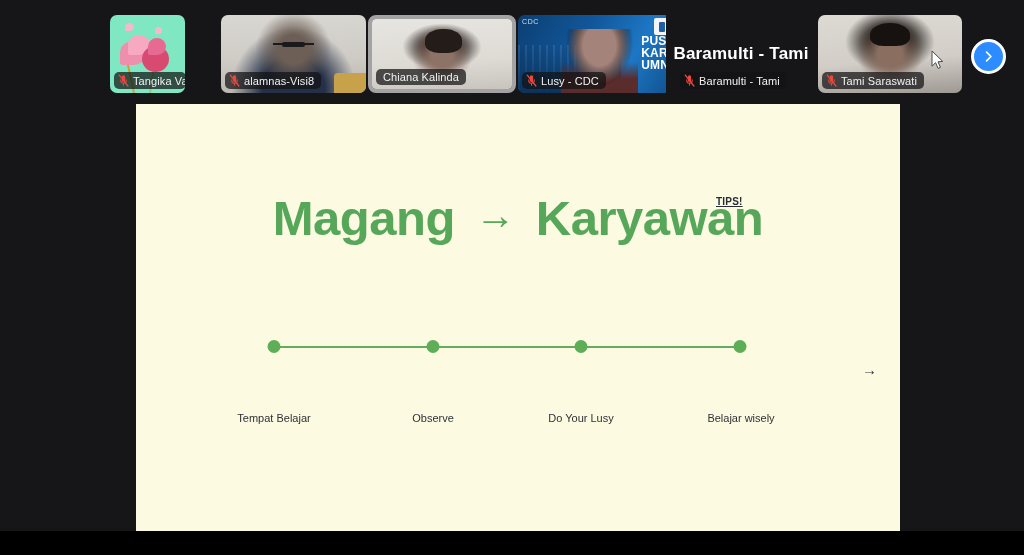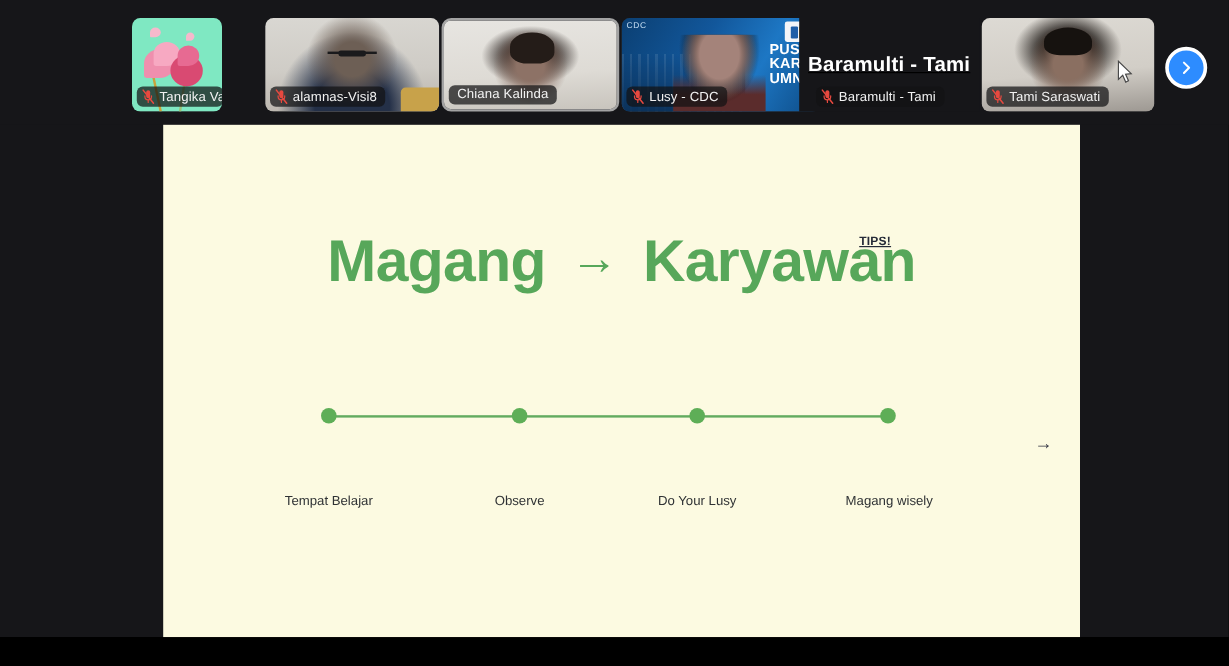--- a/index.html
+++ b/index.html
@@ -31,21 +31,21 @@
   }
   .tile {
     position:absolute;
     top:15px;
     height:78px;
     border-radius:7px;
     overflow:hidden;
     background:#2a2a2e;
   }
   .tile.active-speaker {
-    border:2px solid #a3a3a3;
+    border:4px solid #a3a3a3;
     border-radius:8px;
   }
   .tile-video {
     position:absolute;
     inset:0;
     overflow:hidden;
   }
   .name-badge {
     position:absolute;
     left:4px; bottom:4px;
@@ -319,21 +319,21 @@
           <svg class="mic-muted" viewBox="0 0 12 14">
             <path d="M6 1.2c1 0 1.8.8 1.8 1.8v3.6c0 1-.8 1.8-1.8 1.8s-1.8-.8-1.8-1.8V3c0-1 .8-1.8 1.8-1.8z" fill="#e8493f"></path>
             <path d="M3 6.3v.6A3 3 0 0 0 9 6.9v-.6" stroke="#e8493f" stroke-width="1.1" fill="none" stroke-linecap="round"></path>
             <path d="M6 9.9v2.4" stroke="#e8493f" stroke-width="1.1" stroke-linecap="round"></path>
             <path d="M1.4 1.1 10.8 13" stroke="#e8493f" stroke-width="1.4" stroke-linecap="round"></path>
           </svg>
           <span class="label">Lusy - CDC</span>
         </div>
       </div>
 
-      <div class="tile-nocam" style="left:666px; width:150px;text-decoration:underline;">
+      <div class="tile-nocam" style="left:666px; width:150px;">
         <span class="big-name">Baramulti - Tami</span>
         <div class="name-badge" style="left:14px;">
           <svg class="mic-muted" viewBox="0 0 12 14">
             <path d="M6 1.2c1 0 1.8.8 1.8 1.8v3.6c0 1-.8 1.8-1.8 1.8s-1.8-.8-1.8-1.8V3c0-1 .8-1.8 1.8-1.8z" fill="#e8493f"></path>
             <path d="M3 6.3v.6A3 3 0 0 0 9 6.9v-.6" stroke="#e8493f" stroke-width="1.1" fill="none" stroke-linecap="round"></path>
             <path d="M6 9.9v2.4" stroke="#e8493f" stroke-width="1.1" stroke-linecap="round"></path>
             <path d="M1.4 1.1 10.8 13" stroke="#e8493f" stroke-width="1.4" stroke-linecap="round"></path>
           </svg>
           <span class="label">Baramulti - Tami</span>
         </div>
@@ -378,21 +378,21 @@
         <span class="tl-dot" style="left:6px;"></span>
         <span class="tl-dot" style="left:165px;"></span>
         <span class="tl-dot" style="left:313px;"></span>
         <span class="tl-dot" style="left:472px;"></span>
       </div>
 
       <div class="tl-labels">
         <span class="tl-label" style="left:78px;">Tempat Belajar</span>
         <span class="tl-label" style="left:237px;">Observe</span>
         <span class="tl-label" style="left:385px;">Do Your Lusy</span>
-        <span class="tl-label" style="left:545px;">Magang wisely</span>
+        <span class="tl-label" style="left:545px;">Belajar wisely</span>
       </div>
 
       <div class="slide-next-arrow">→</div>
 
     </div>
 
     <svg class="cursor" viewBox="0 0 13 20">
       <path d="M1 1 1 16.2 4.6 12.7 7.1 18.4 9.4 17.3 7 11.8 11.7 11.4z" fill="#ffffff" stroke="#4a4a4a" stroke-width="1"></path>
     </svg>
 

